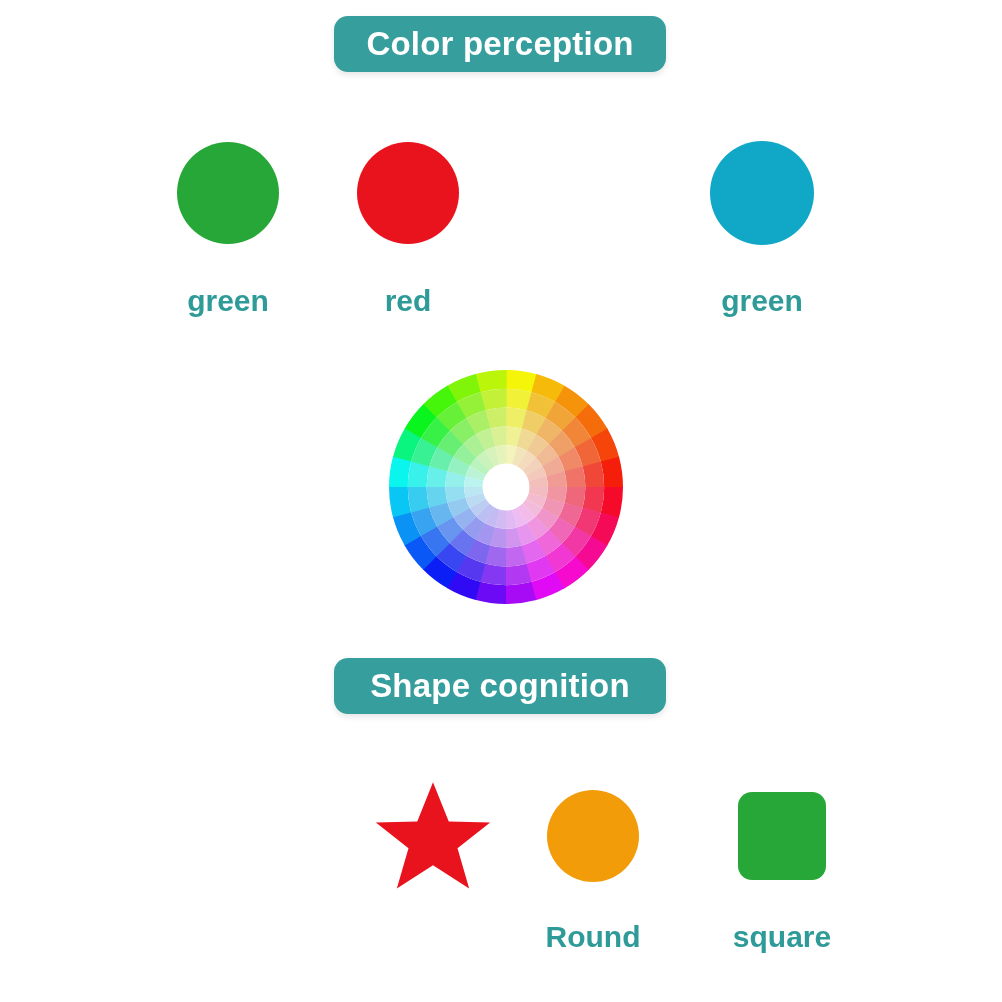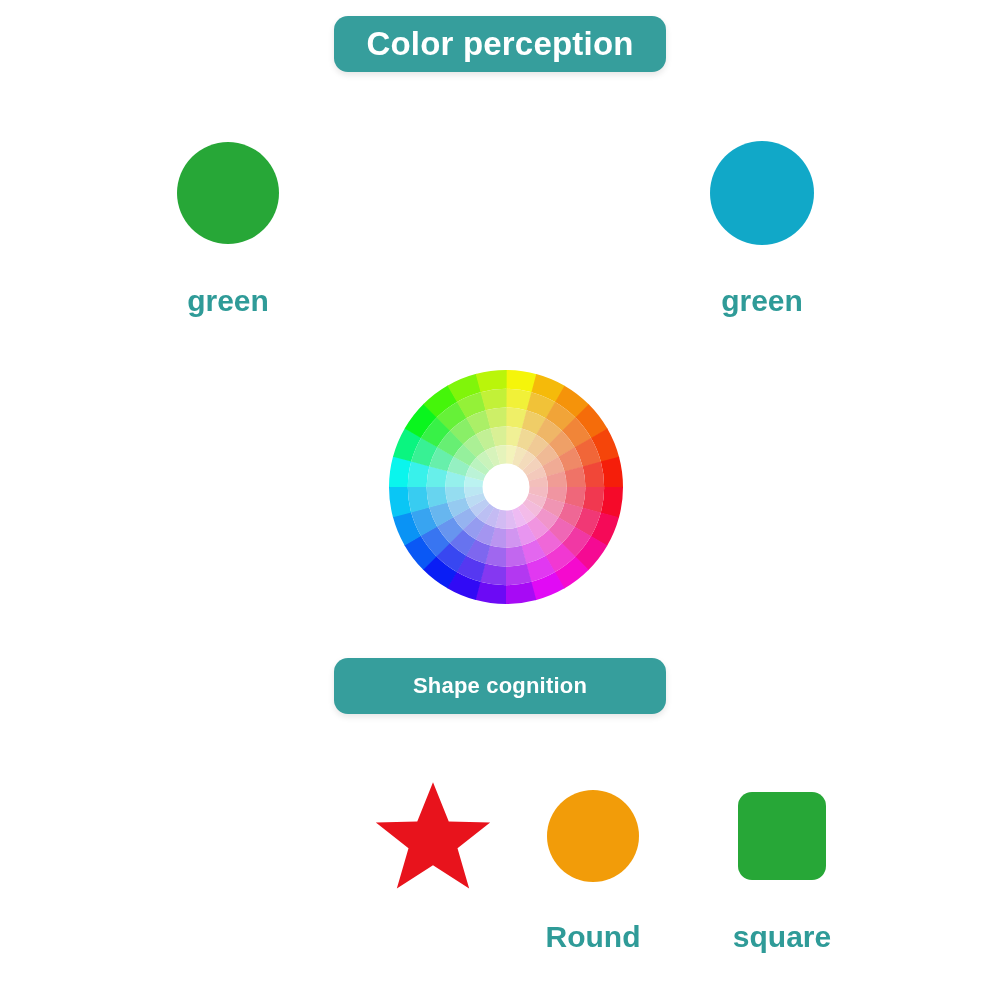--- a/index.html
+++ b/index.html
@@ -43,21 +43,21 @@
     top: 16px;
     width: 332px;
     height: 56px;
     font-size: 33px;
   }
   #banner-shape {
     left: 334px;
     top: 658px;
     width: 332px;
     height: 56px;
-    font-size: 22px;
+    font-size: 33px;
   }
 
   
   .cell {
     position: absolute;
     width: 180px;
     display: flex;
     flex-direction: column;
     align-items: center;
   }
@@ -125,20 +125,26 @@
     <span>Color perception</span>
   </div>
 
   <div class="cell color-cell" id="cell-green">
     <div class="art">
       <div class="dot dot-green"></div>
     </div>
     <div class="caption">green</div>
   </div>
 
+  <div class="cell color-cell" id="cell-red">
+    <div class="art">
+      <div class="dot dot-red"></div>
+    </div>
+    <div class="caption">red</div>
+  </div>
 
 
   <div class="cell color-cell" id="cell-blue">
     <div class="art">
       <div class="dot dot-blue"></div>
     </div>
     <div class="caption">green</div>
   </div>
 
   <div id="wheel-wrap">

